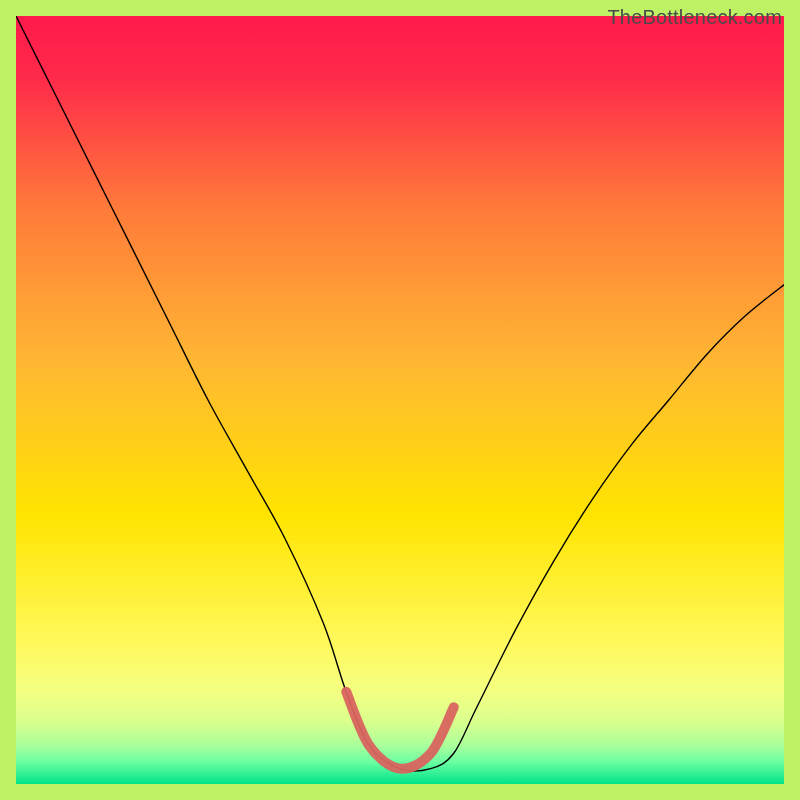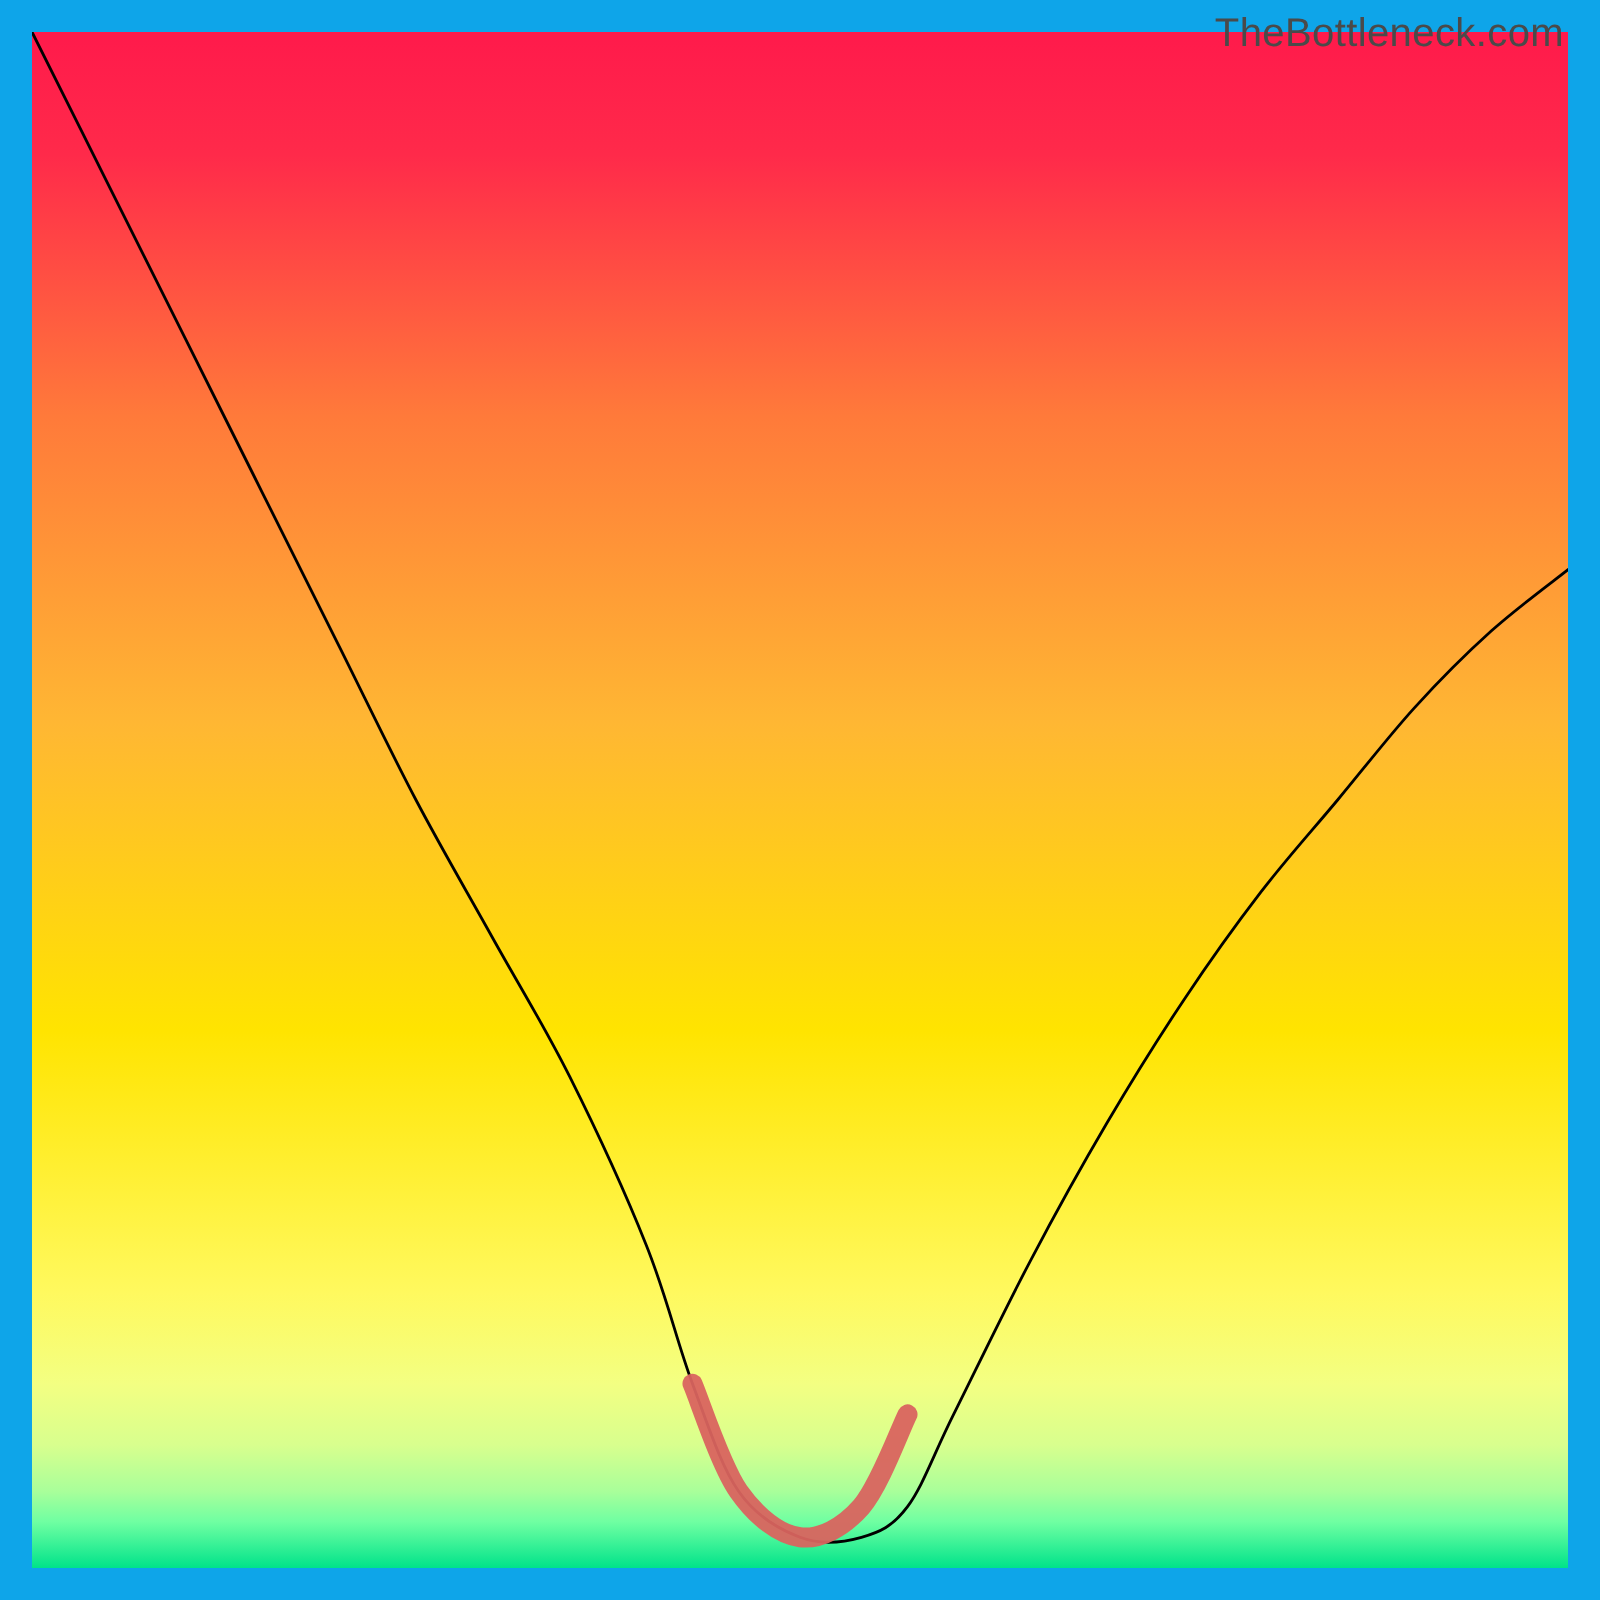--- a/index.html
+++ b/index.html
@@ -8,21 +8,21 @@
     width: 800px;
     height: 800px;
     overflow: hidden;
     font-family: Arial, Helvetica, sans-serif;
     background: #000;
   }
   .frame {
     position: relative;
     width: 800px;
     height: 800px;
-    background: #0ea5e9;
+    background: #bef264;
     box-sizing: border-box;
   }
   .plot-area {
     position: absolute;
     left: 16px;
     top: 16px;
     width: 768px;
     height: 768px;
     box-sizing: border-box;
   }

